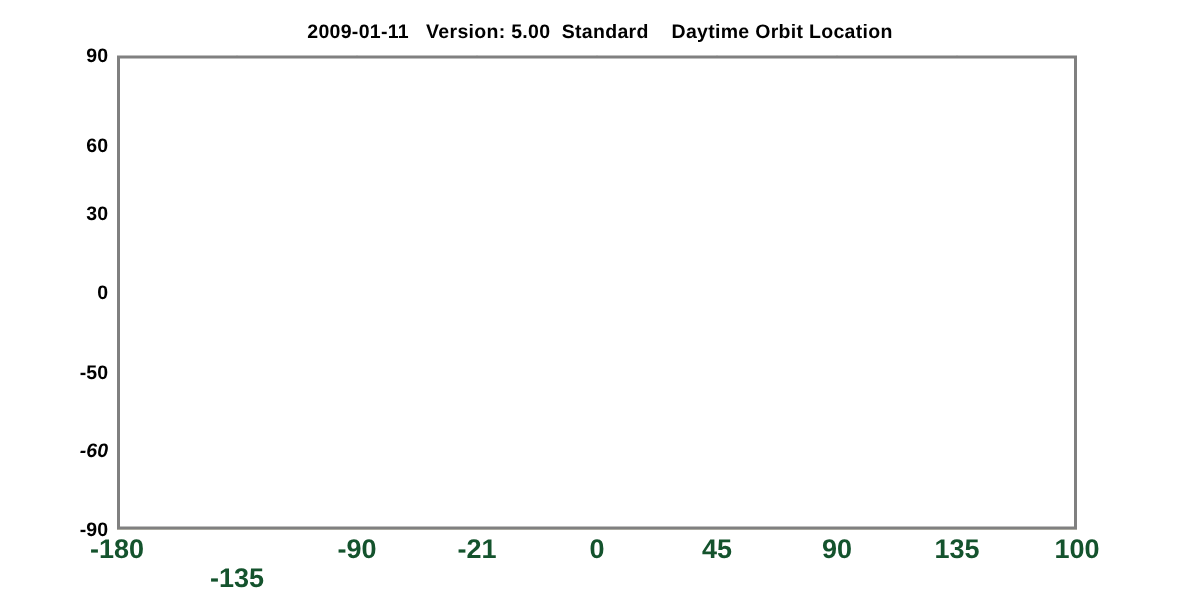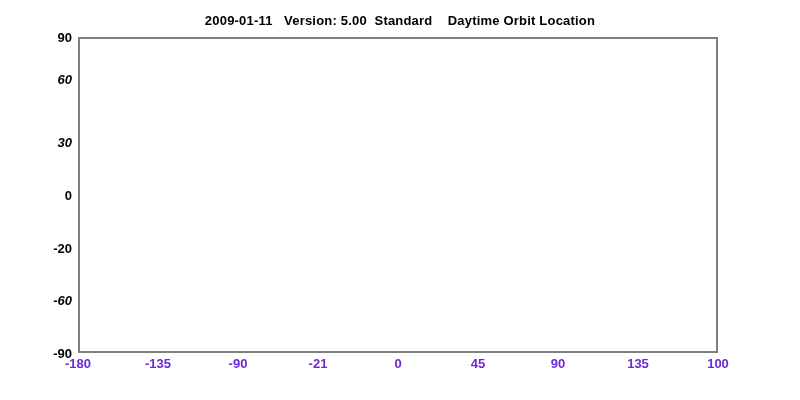--- a/index.html
+++ b/index.html
@@ -17,42 +17,42 @@
   #frame{position:absolute;inset:0;border:2px solid #808080;box-sizing:border-box;
          background:#ffffff;}
   #mapsvg{position:absolute;left:0;top:0;width:640px;height:316px;display:block;}
 
   .ytick{position:absolute;right:0;transform:translateY(-50%);
          font-size:13px;font-weight:bold;color:#000;text-align:right;
          white-space:nowrap;}
   #yticks{position:absolute;left:0;top:37px;width:72px;height:316px;}
 
   .xtick{position:absolute;top:0;transform:translateX(-50%);
-         font-size:13px;font-weight:bold;color:#6d28d9;white-space:nowrap;}
+         font-size:18px;font-weight:bold;color:#14532d;white-space:nowrap;}
   #xticks{position:absolute;left:78px;top:356px;width:640px;height:20px;}
 </style>
 </head>
 <body>
 
 <div id="root">
 
   <div id="title">2009-01-11   Version: 5.00  Standard    Daytime Orbit Location</div>
 
   <div id="yticks">
       <div class="ytick" style="top: 0px;">90</div>
-      <div class="ytick" style="top: 42px; font-style: italic;">60</div>
-      <div class="ytick" style="top: 105.333px; font-style: italic;">30</div>
+      <div class="ytick" style="top: 60px;">60</div>
+      <div class="ytick" style="top: 105.333px;">30</div>
       <div class="ytick" style="top: 158px;">0</div>
-      <div class="ytick" style="top: 210.667px;">-20</div>
+      <div class="ytick" style="top: 210.667px;">-50</div>
       <div class="ytick" style="top: 263.333px; font-style: italic;">-60</div>
       <div class="ytick" style="top: 316px;">-90</div>
     </div>
   <div id="xticks">
       <div class="xtick" style="left: 0px;">-180</div>
-      <div class="xtick" style="left: 80px;">-135</div>
+      <div class="xtick" style="left: 80px; margin-top: 19px;">-135</div>
       <div class="xtick" style="left: 160px;">-90</div>
       <div class="xtick" style="left: 240px;">-21</div>
       <div class="xtick" style="left: 320px;">0</div>
       <div class="xtick" style="left: 400px; text-align: center;">45</div>
       <div class="xtick" style="left: 480px;">90</div>
       <div class="xtick" style="left: 560px;">135</div>
       <div class="xtick" style="left: 640px;">100</div>
     </div>
 
   <div id="plotwrap">

